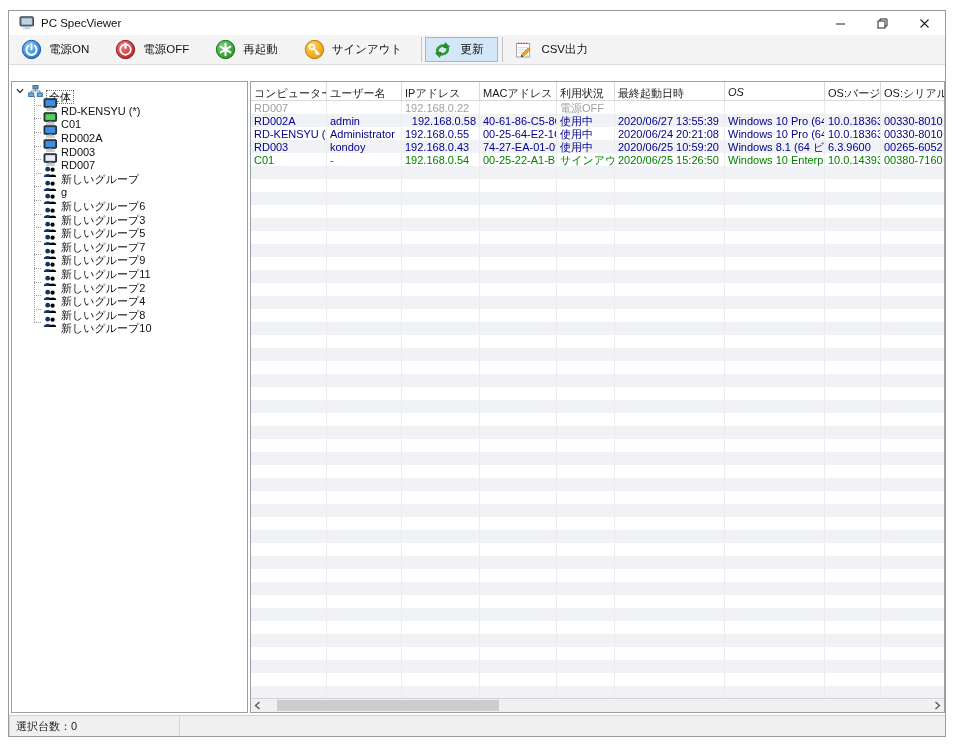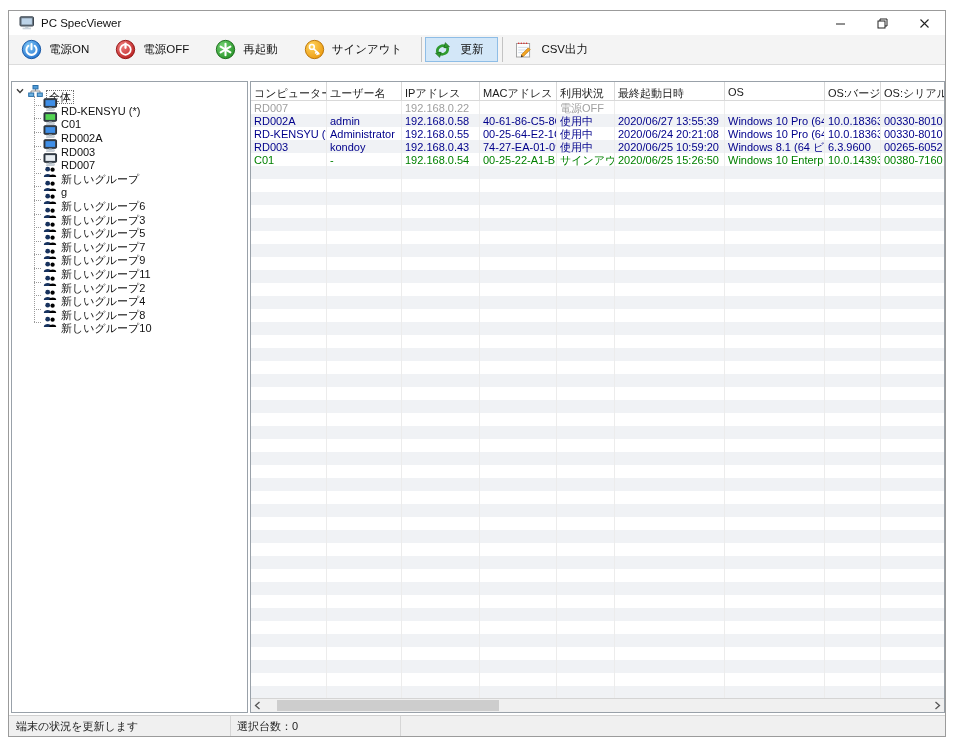--- a/index.html
+++ b/index.html
@@ -415,40 +415,40 @@
   </div>
 
   <div class="table-pane">
     <div class="grid-header">
         <div class="hcell" style="width: 76px;">コンピューター名</div>
         <div class="hcell" style="width: 75px;">ユーザー名</div>
         <div class="hcell" style="width: 78px;">IPアドレス</div>
         <div class="hcell" style="width: 77px;">MACアドレス</div>
         <div class="hcell" style="width: 58px;">利用状況</div>
         <div class="hcell" style="width: 110px;">最終起動日時</div>
-        <div class="hcell" style="width: 100px;">OS</div>
+        <div class="hcell" style="width: 100px; font-style: italic;">OS</div>
         <div class="hcell" style="width: 56px;">OS:バージ...</div>
         <div class="hcell" style="width: 66px;">OS:シリアル</div>
       </div>
     <div class="grid-body">
         <div class="grid-row">
           <div class="cell" style="width: 76px; color: rgb(159, 159, 159);">RD007</div>
           <div class="cell" style="width: 75px; color: rgb(159, 159, 159);"></div>
           <div class="cell" style="width: 78px; color: rgb(159, 159, 159);">192.168.0.22</div>
           <div class="cell" style="width: 77px; color: rgb(159, 159, 159);"></div>
           <div class="cell" style="width: 58px; color: rgb(159, 159, 159);">電源OFF</div>
           <div class="cell" style="width: 110px; color: rgb(159, 159, 159);"></div>
           <div class="cell" style="width: 100px; color: rgb(159, 159, 159);"></div>
           <div class="cell" style="width: 56px; color: rgb(159, 159, 159);"></div>
           <div class="cell" style="width: 66px; color: rgb(159, 159, 159);"></div>
         </div>
         <div class="grid-row alt">
           <div class="cell" style="width: 76px; color: rgb(0, 0, 139);">RD002A</div>
           <div class="cell" style="width: 75px; color: rgb(0, 0, 139);">admin</div>
-          <div class="cell" style="width: 78px; color: rgb(0, 0, 139);">192.168.0.58</div>
+          <div class="cell" style="width: 78px; color: rgb(0, 0, 139); text-align: right;">192.168.0.58</div>
           <div class="cell" style="width: 77px; color: rgb(0, 0, 139);">40-61-86-C5-8C-CA</div>
           <div class="cell" style="width: 58px; color: rgb(0, 0, 139);">使用中</div>
           <div class="cell" style="width: 110px; color: rgb(0, 0, 139);">2020/06/27 13:55:39</div>
           <div class="cell" style="width: 100px; color: rgb(0, 0, 139);">Windows 10 Pro (64...</div>
           <div class="cell" style="width: 56px; color: rgb(0, 0, 139);">10.0.18363</div>
           <div class="cell" style="width: 66px; color: rgb(0, 0, 139);">00330-8010</div>
         </div>
         <div class="grid-row">
           <div class="cell" style="width: 76px; color: rgb(0, 0, 139);">RD-KENSYU (*)</div>
           <div class="cell" style="width: 75px; color: rgb(0, 0, 139);">Administrator</div>
@@ -956,19 +956,18 @@
       </div>
       <div class="hs-arrow">
         <svg width="7" height="9" viewBox="0 0 7 9">
             <path d="M1.5 1 L5.5 4.5 L1.5 8" fill="none" stroke="#555" stroke-width="1.3"></path>
           </svg>
       </div>
     </div>
   </div>
 
   <div class="statusbar">
-    <div class="sb-sec1">端末の状況を更新します</div>
     <div class="sb-div"></div>
     <div class="sb-sec2">選択台数：0</div>
     <div class="sb-div"></div>
     <div class="sb-rest"></div>
   </div>
 </div>
 
 </body></html>

